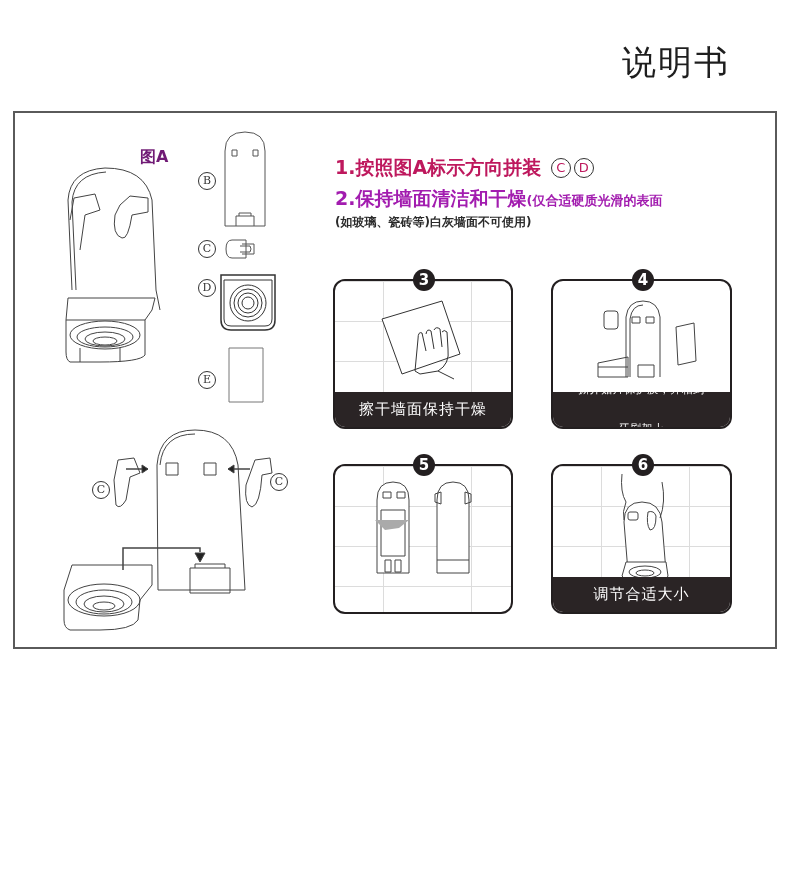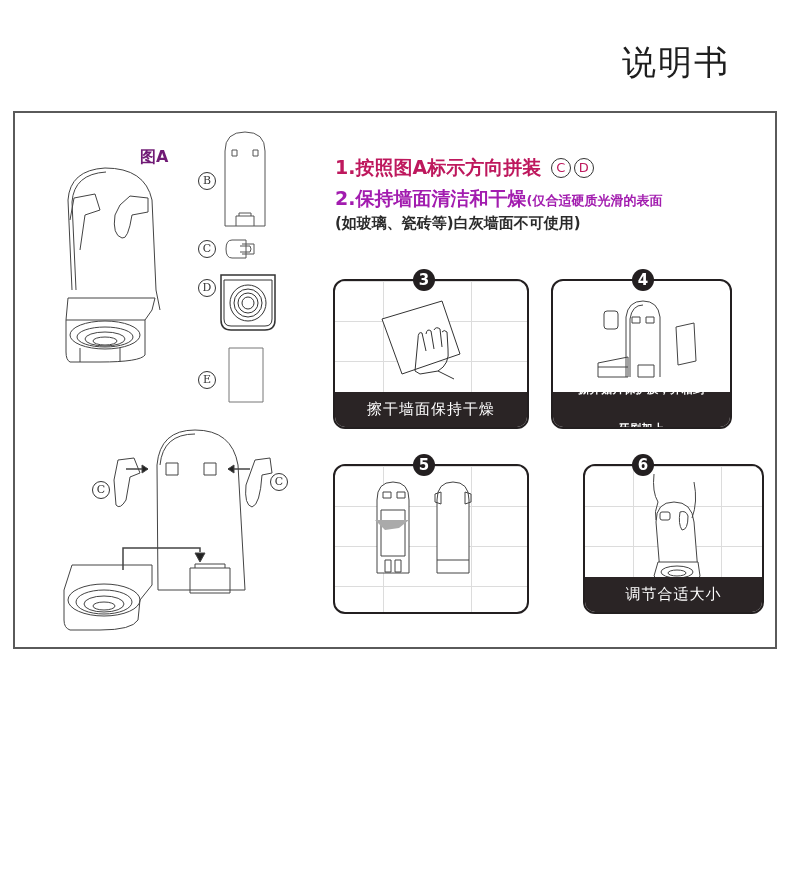--- a/index.html
+++ b/index.html
@@ -6,37 +6,37 @@
   body { width:790px; height:888px; position:relative; overflow:hidden;
          font-family:"DejaVu Sans", sans-serif; color:#231f20; }
   .title { position:absolute; left:0; width:730px; top:40px; text-align:right;
            font-size:34px; font-weight:400; color:#1e1e1e; letter-spacing:2px; }
   .frame { position:absolute; left:13px; top:111px; width:764px; height:538px;
            border:2px solid #5a5a5a; box-sizing:border-box; background:#fff; }
   .abs { position:absolute; }
   .instr1 { left:335px; top:155px; font-size:19px; font-weight:700; color:#be185d; white-space:nowrap; }
   .instr2 { left:335px; top:186px; font-size:19px; font-weight:700; color:#a21caf; white-space:nowrap; }
   .instr2 .small { font-size:13px; }
-  .instr3 { left:335px; top:214px; font-size:15px; font-weight:700; color:#2b2b2b; white-space:nowrap; }
+  .instr3 { left:335px; top:214px; font-size:12px; font-weight:700; color:#2b2b2b; white-space:nowrap; }
   .circ { display:inline-block; width:18px; height:18px; border:1.5px solid #333; border-radius:50%;
           font-size:13px; line-height:18px; text-align:center; font-weight:400; vertical-align:2px; margin-left:3px; }
   .figA { left:140px; top:147px; font-size:16px; font-weight:700; color:#701a75; }
   .partlabel { width:16px; height:16px; border:1.3px solid #333; border-radius:50%; font-size:11px;
                line-height:16px; text-align:center; font-family:"DejaVu Serif", serif; color:#333; }
-  .card { position:absolute; width:196px; height:150px; border:2px solid #231f20; border-radius:12px;
+  .card { position:absolute; width:180px; height:150px; border:2px solid #231f20; border-radius:12px;
           box-sizing:border-box; overflow:hidden; background:#fff; }
   .card .grid { position:absolute; inset:0; 
           background-image:
             linear-gradient(#dcdcdc 1px, transparent 1px),
             linear-gradient(90deg, #dcdcdc 1px, transparent 1px);
           background-size:88px 40px; background-position:-40px 0px; }
   .card .label { position:absolute; left:0; right:0; bottom:0; height:35px; background:#2a2425;
           color:#fff; font-size:15px; text-align:center; display:flex; align-items:center; justify-content:center;
           letter-spacing:1px; }
-  .card .label.two { font-size:11px; line-height:14px; font-weight:700; flex-direction:column; letter-spacing:0.5px;gap:25px; }
+  .card .label.two { font-size:11px; line-height:14px; font-weight:400; flex-direction:column; letter-spacing:0.5px;gap:25px; }
   .badge { position:absolute; width:22px; height:22px; border-radius:50%; background:#231f20; color:#fff;
            font-size:15px; font-weight:700; text-align:center; line-height:22px; }
   svg { position:absolute; overflow:visible; }
   svg * { vector-effect:non-scaling-stroke; }
 </style>
 </head>
 <body>
 
 <div class="title">说明书</div>
 
@@ -162,21 +162,21 @@
     <path d="M0 40 L34 40 L24 48 L10 50 Z" fill="#aaa" stroke="none"></path>
     <rect x="10" y="80" width="6" height="12"></rect>
       <rect x="20" y="80" width="6" height="12"></rect>
     <path d="M62 93 L62 20 Q62 2 78 2 Q94 2 94 20 L94 93 Z" fill="#fff"></path>
     <path d="M60 14 L66 12 L66 24 L60 22 Z M96 14 L90 12 L90 24 L96 22 Z"></path>
     <path d="M62 80 L94 80"></path>
   </svg>
 </div>
 <div class="badge" style="left:413px;top:454px;">5</div>
 
-<div class="card" style="left:583px;top:464px;width:181px;">
+<div class="card" style="left:551px;top:464px;width:181px;">
   <div class="grid"></div>
   <svg style="left:65px;top:6px;" width="60" height="112" fill="none" stroke="#444" stroke-width="1">
     <path d="M10 100 L6 50 Q6 30 24 30 Q42 30 44 50 L48 100" fill="#fff"></path>
     <path d="M4 2 Q2 20 8 30 Q4 40 6 48 M44 10 Q48 30 42 46"></path>
     <rect x="10" y="40" width="10" height="8" rx="2"></rect>
     <path d="M30 40 Q36 38 38 44 Q38 58 32 58 Q28 52 30 40"></path>
     <path d="M8 90 L48 90 L50 104 L46 110 L10 110 L4 104 Z" fill="#fff"></path>
     <ellipse cx="27" cy="100" rx="16" ry="6"></ellipse>
     <ellipse cx="27" cy="101" rx="9" ry="3"></ellipse>
   </svg>

